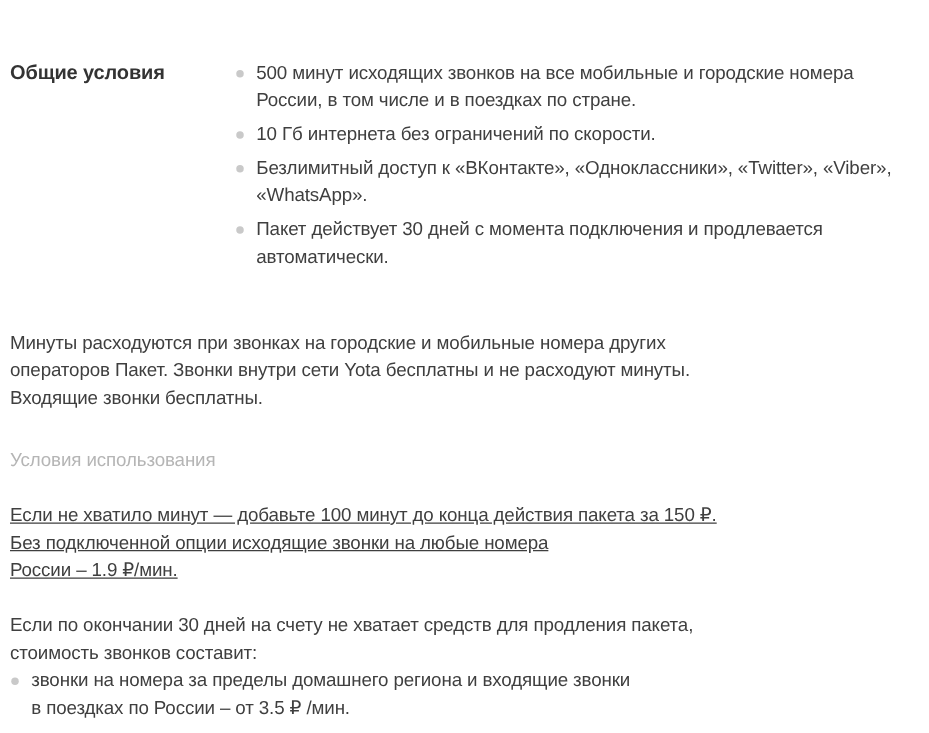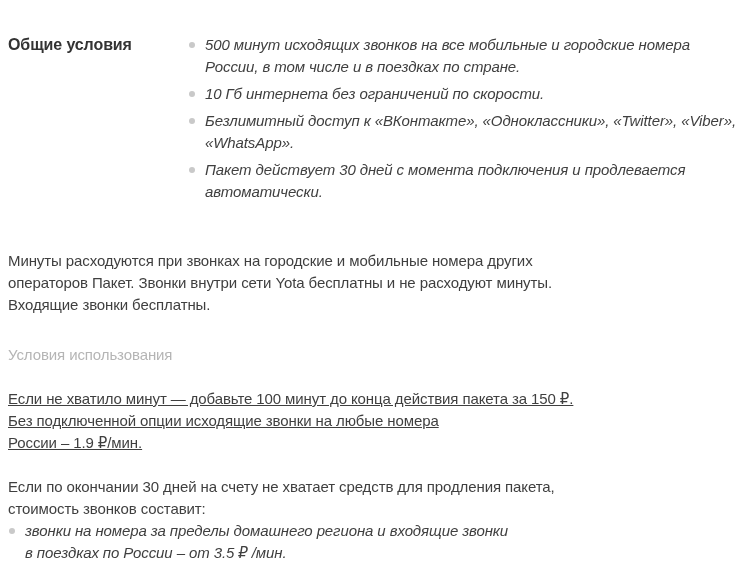--- a/index.html
+++ b/index.html
@@ -13,21 +13,21 @@
     font-size: 15px;
     line-height: 22px;
     color: #3f3f3f;
     letter-spacing: -0.1px;
     overflow: hidden;
   }
   .page {
     width: 743px;
     height: 586px;
     box-sizing: border-box;
-    padding: 34px 0 12px 8px;
+    padding: 48px 0 12px 8px;
     background: #ffffff;
   }
   .row {
     display: flex;
     align-items: flex-start;
   }
   .row + .row {
     margin-top: 47px;
   }
   .label {
@@ -56,21 +56,20 @@
     white-space: pre-line;
   }
   .subheading + .para {
     margin-top: 22px;
     text-decoration: underline;
   }
   ul.bullets {
     margin: 0;
     padding: 0;
     list-style: none;
-    font-style: italic;
   }
   ul.bullets li {
     position: relative;
     padding-left: 17px;
     white-space: pre-line;
   }
   ul.bullets li + li {
     margin-top: 5px;
   }
   ul.bullets li::before {

